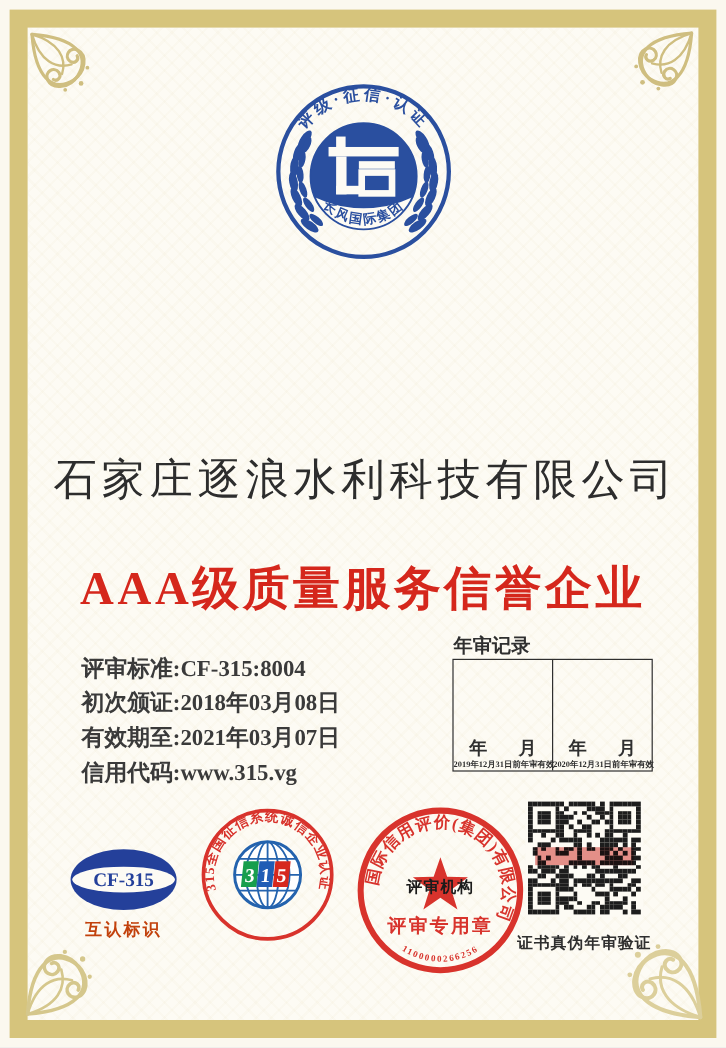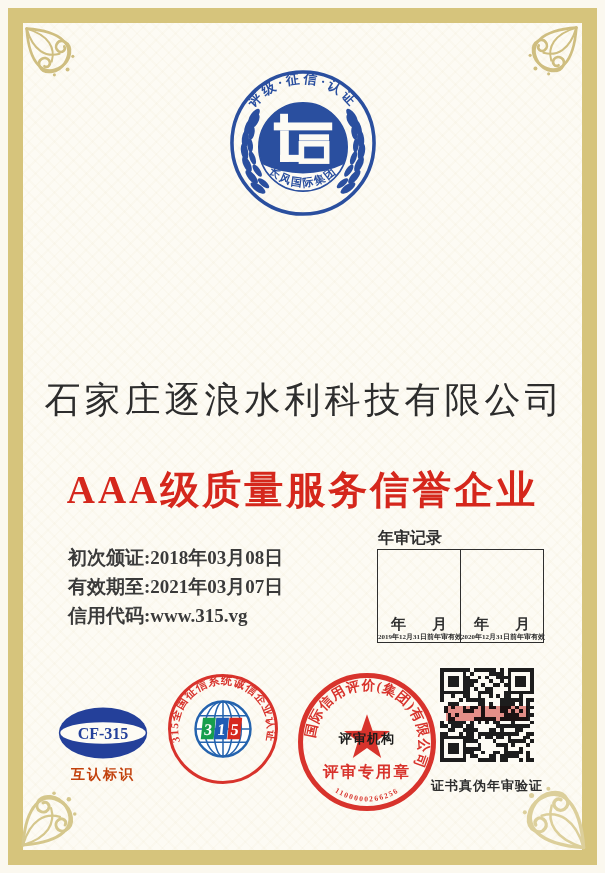--- a/index.html
+++ b/index.html
@@ -149,20 +149,21 @@
     <path id="tp-em-bot" d="M 42,118 A 60 60 0 0 0 148,118" fill="none"></path>
     <text font-size="14" font-weight="bold" fill="#2a4f9f" letter-spacing="2">
       <textPath href="#tp-em-bot" startOffset="50%" text-anchor="middle">长风国际集团</textPath>
     </text>
   </svg>
 
   <div class="company">石家庄逐浪水利科技有限公司</div>
   <div class="award">AAA级质量服务信誉企业</div>
 
   <div class="details">
+    <div>评审标准:CF-315:8004</div>
     <div>初次颁证:2018年03月08日</div>
     <div>有效期至:2021年03月07日</div>
     <div>信用代码:www.315.vg</div>
   </div>
 
   <div class="annual-label">年审记录</div>
   <div class="annual-table">
     <div class="annual-cell">
       <div class="ym-row">
         <span>年</span>

